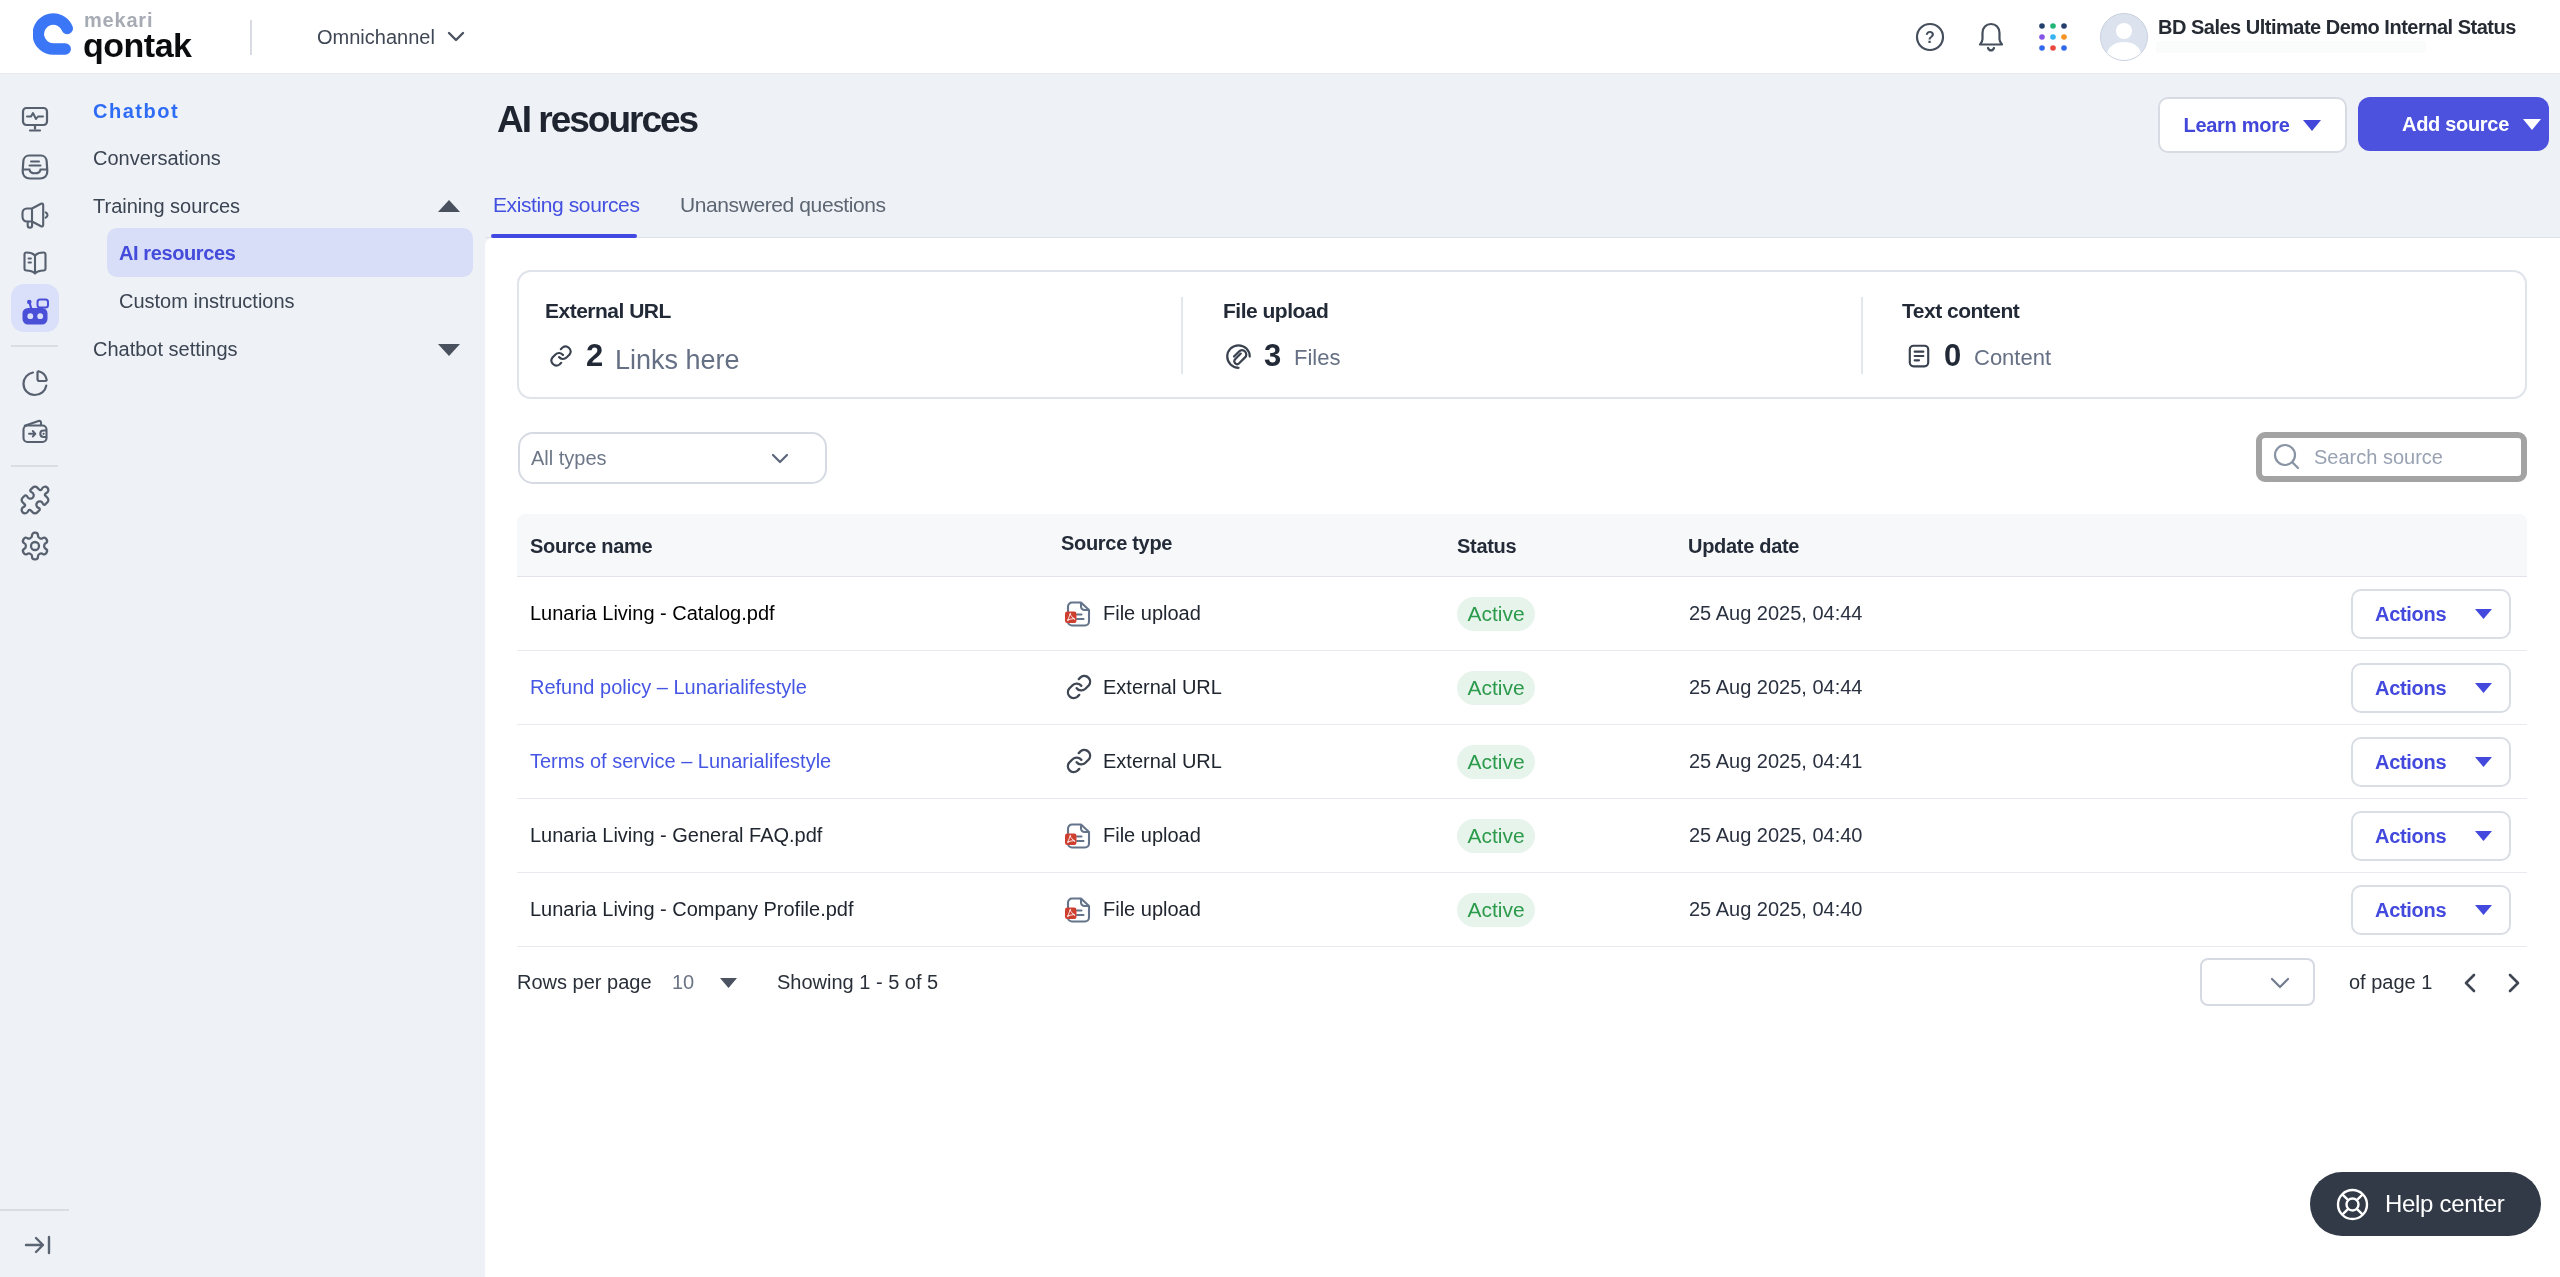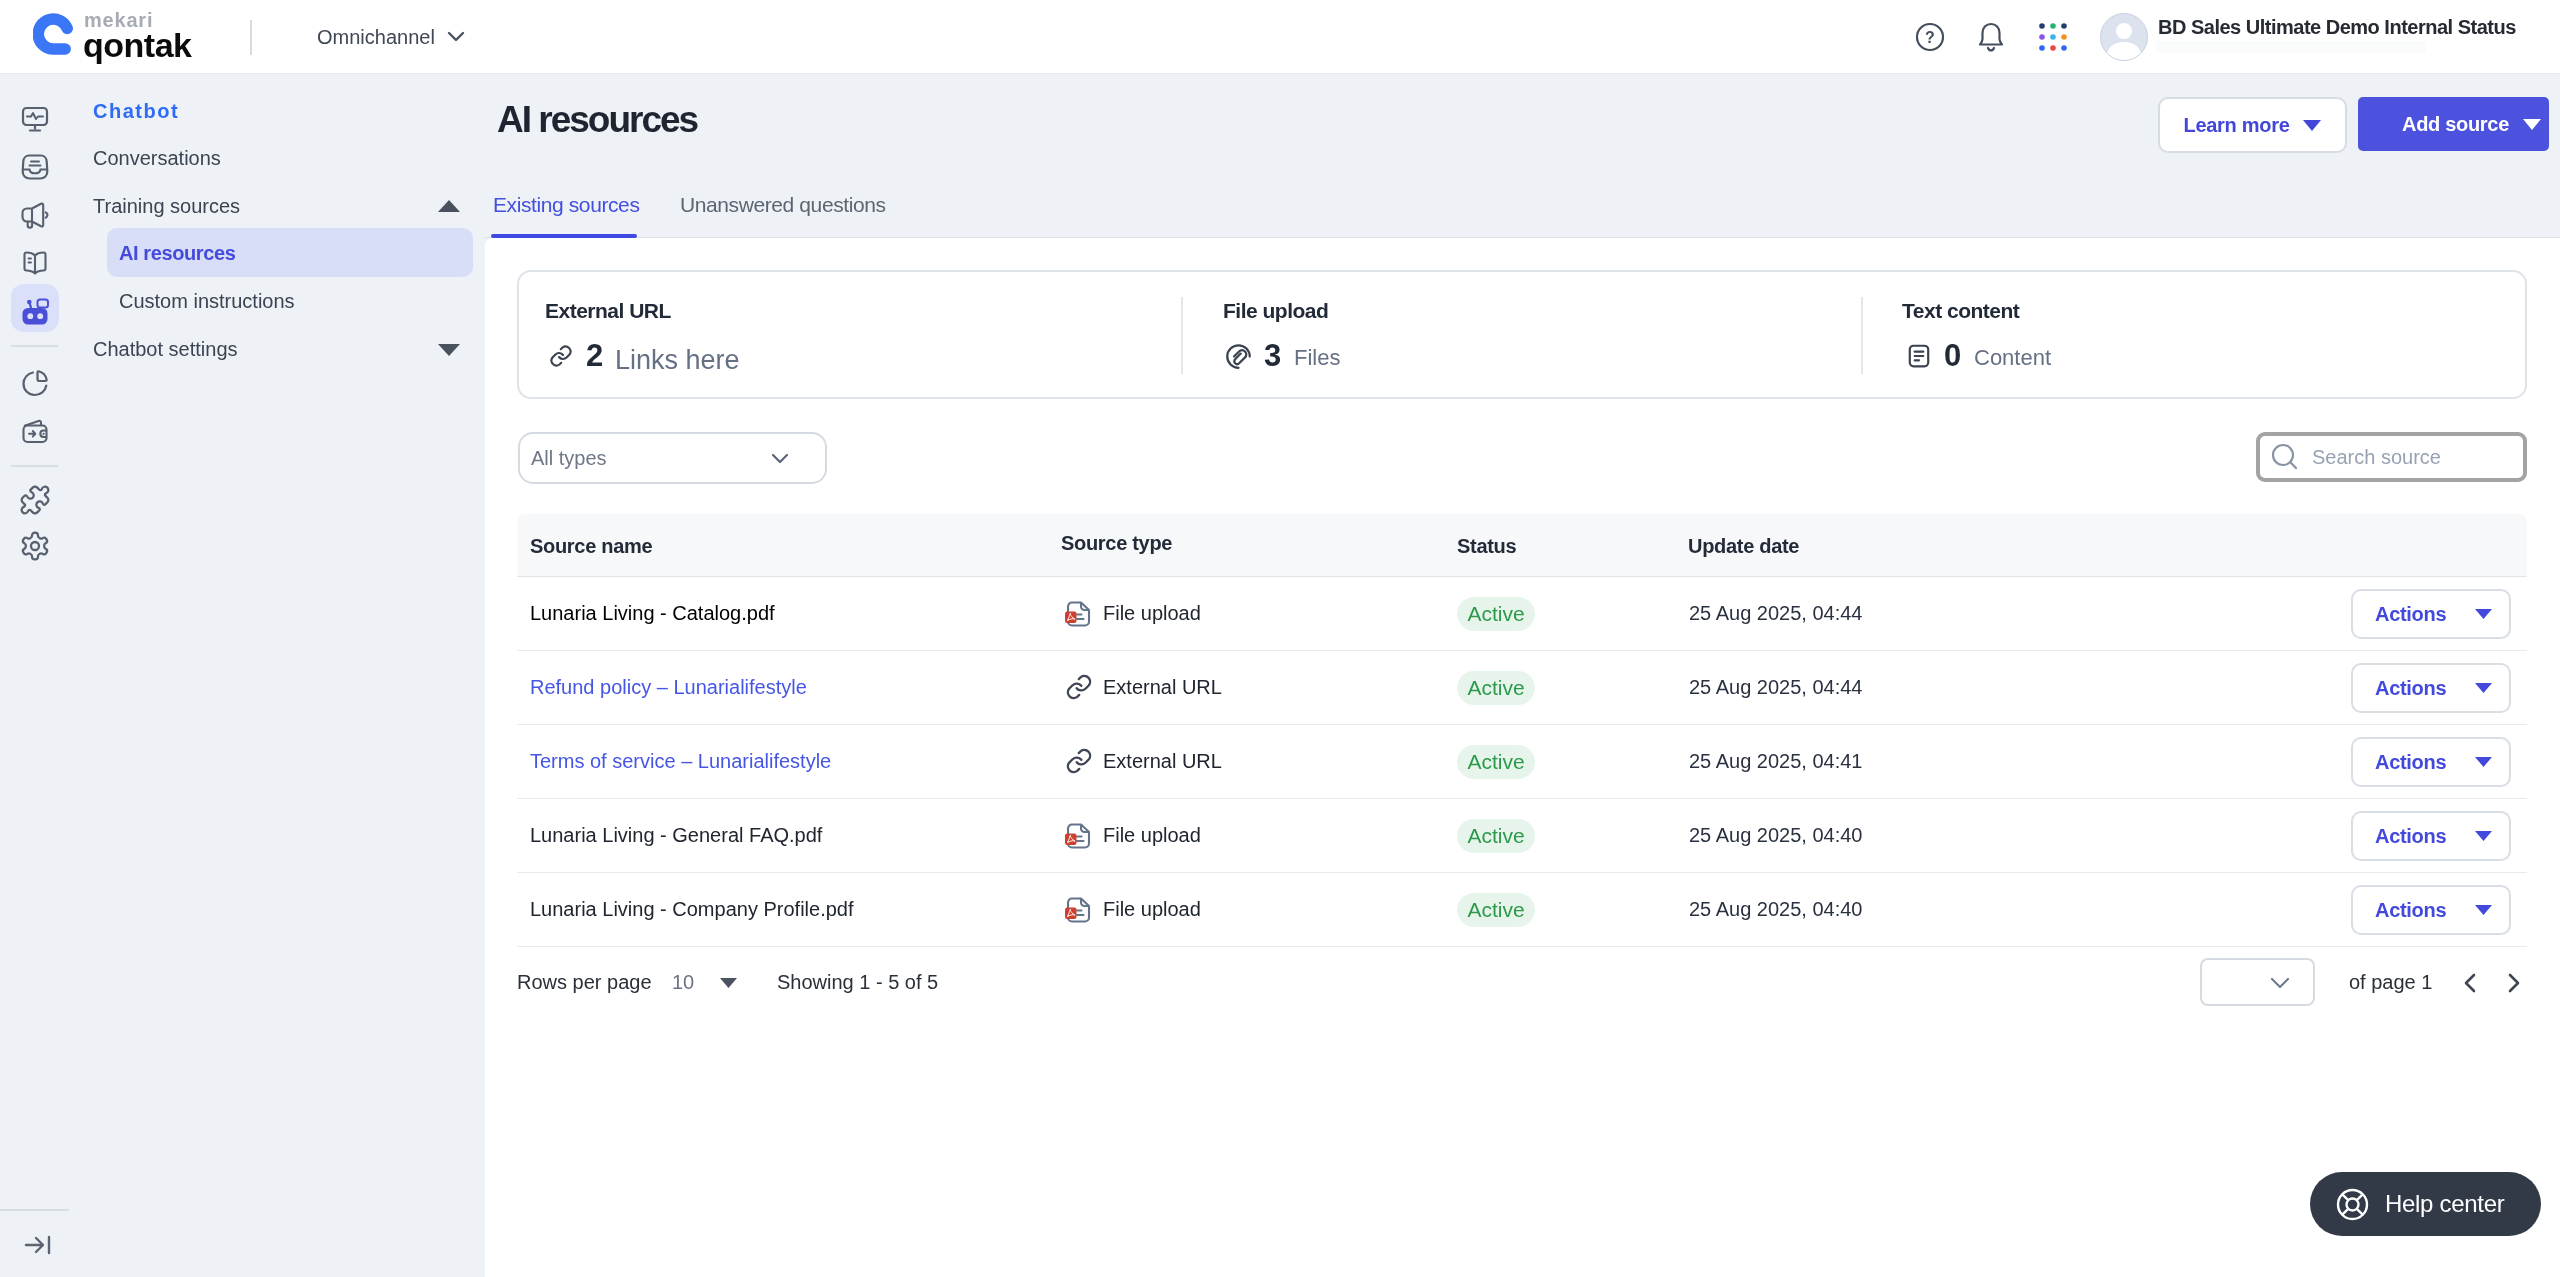--- a/index.html
+++ b/index.html
@@ -133,21 +133,21 @@
     </svg>
 
   <div class="abs" style="left:497px; top:99px; font-size:37px; font-weight:bold; letter-spacing:-2px; color:#1f2530;">AI resources</div>
 
   <div class="abs ctr" style="left:2158px; top:97px; width:189px; height:56px; background:#ffffff; border:2px solid #d7dbe3; border-radius:10px; justify-content:center;">
     <span style="font-size:20px; font-weight:bold; letter-spacing:-0.3px; color:#4247d9;">Learn more</span>
     <svg style="margin-left:14px;" width="18" height="11" viewBox="0 0 18 11">
         <path d="M0 0 L18 0 L9 11 Z" fill="#4247d9"></path>
       </svg>
   </div>
-  <div class="abs ctr" style="left:2358px; top:97px; width:191px; height:54px; background:#4c52de; border-radius:5px; justify-content:center;padding-left:36px;">
+  <div class="abs ctr" style="left:2358px; top:97px; width:191px; height:54px; background:#4c52de; border-radius:12px; justify-content:center;padding-left:36px;">
     <span style="font-size:20px; font-weight:bold; letter-spacing:-0.3px; color:#ffffff;">Add source</span>
     <svg style="margin-left:14px;" width="18" height="11" viewBox="0 0 18 11">
         <path d="M0 0 L18 0 L9 11 Z" fill="#ffffff"></path>
       </svg>
   </div>
 
   <div class="abs" style="left:493px; top:193px; font-size:21px; letter-spacing:-0.4px; color:#434fe0;">Existing sources</div>
   <div class="abs" style="left:680px; top:193px; font-size:21px; letter-spacing:-0.4px; color:#5c6572;">Unanswered questions</div>
   <div class="abs" style="left:485px; top:237px; width:2075px; height:1px; background:#dde1e8;"></div>
   <div class="abs" style="left:491px; top:234px; width:146px; height:4px; background:#4049e0; border-radius:2px;"></div>
@@ -179,21 +179,21 @@
     </svg>
   <div class="abs" style="left:1944px; top:338px; font-size:31px; font-weight:bold; color:#232a37;">0</div>
   <div class="abs" style="left:1974px; top:345px; font-size:22px; color:#667084;">Content</div>
 
   <div class="abs ctr" style="left:518px; top:432px; width:309px; height:52px; background:#fff; border:2px solid #d6dae2; border-radius:15px; padding:0 36px 0 11px; justify-content:space-between;">
     <span style="font-size:20px; color:#6d7787;">All types</span>
     <svg width="18" height="11" viewBox="0 0 18 11">
         <path d="M2 2 L9 9 L16 2" fill="none" stroke="#5b6679" stroke-width="2.2" stroke-linecap="round" stroke-linejoin="round"></path>
       </svg>
   </div>
-  <div class="abs ctr" style="left:2256px; top:432px; width:271px; height:50px; background:#fff; border:4px solid #a3a3a3; border-radius:9px; padding:0 11px;">
+  <div class="abs ctr" style="left:2256px; top:432px; width:271px; height:50px; background:#fff; border:6px solid #a3a3a3; border-radius:9px; padding:0 11px;">
     <svg width="28" height="28" viewBox="0 0 28 28">
         <circle cx="12" cy="12" r="10" fill="none" stroke="#8893a4" stroke-width="2.2"></circle>
         <path d="M19.8 19.8 L25 25" stroke="#8893a4" stroke-width="2.2" stroke-linecap="round"></path>
       </svg>
     <span style="font-size:20px; color:#98a2b3; margin-left:13px;">Search source</span>
   </div>
 
   <div class="abs" style="left:517px; top:514px; width:2010px; height:63px; background:#f7f8fa; border-bottom:1px solid #e1e4ea; border-radius:8px 8px 0 0;"></div>
   <div class="abs" style="left:530px; top:535px; font-size:20px; font-weight:bold; letter-spacing:-0.3px; color:#242b38;">Source name</div>
   <div class="abs" style="left:1061px; top:532px; font-size:20px; font-weight:bold; letter-spacing:-0.3px; color:#242b38;">Source type</div>

